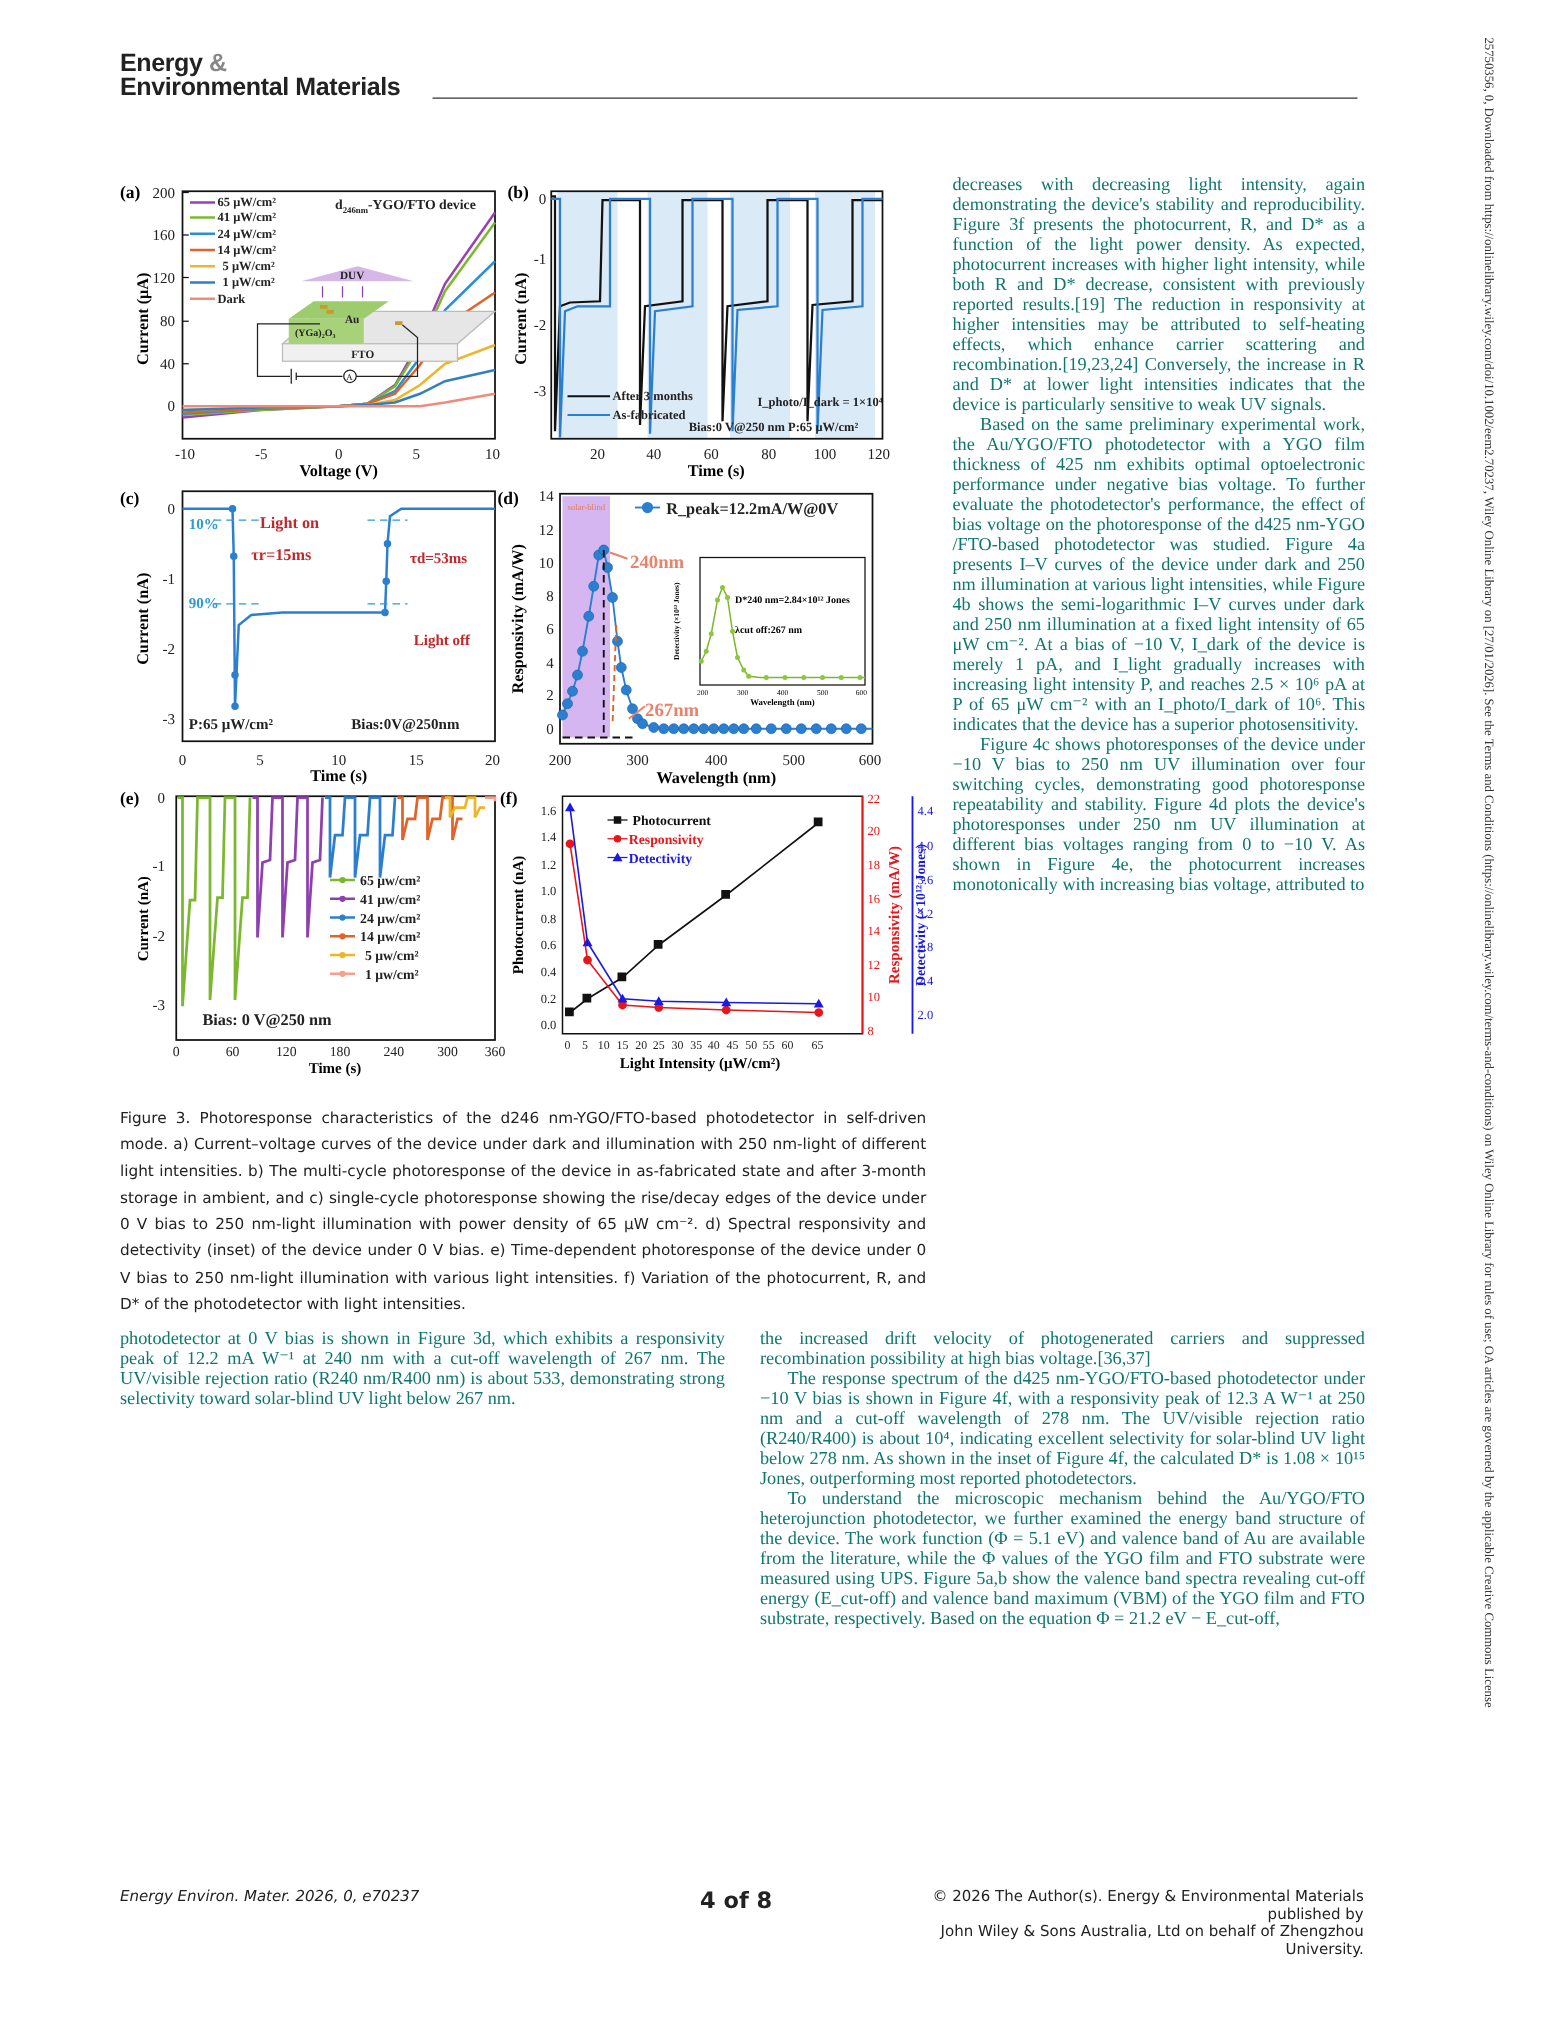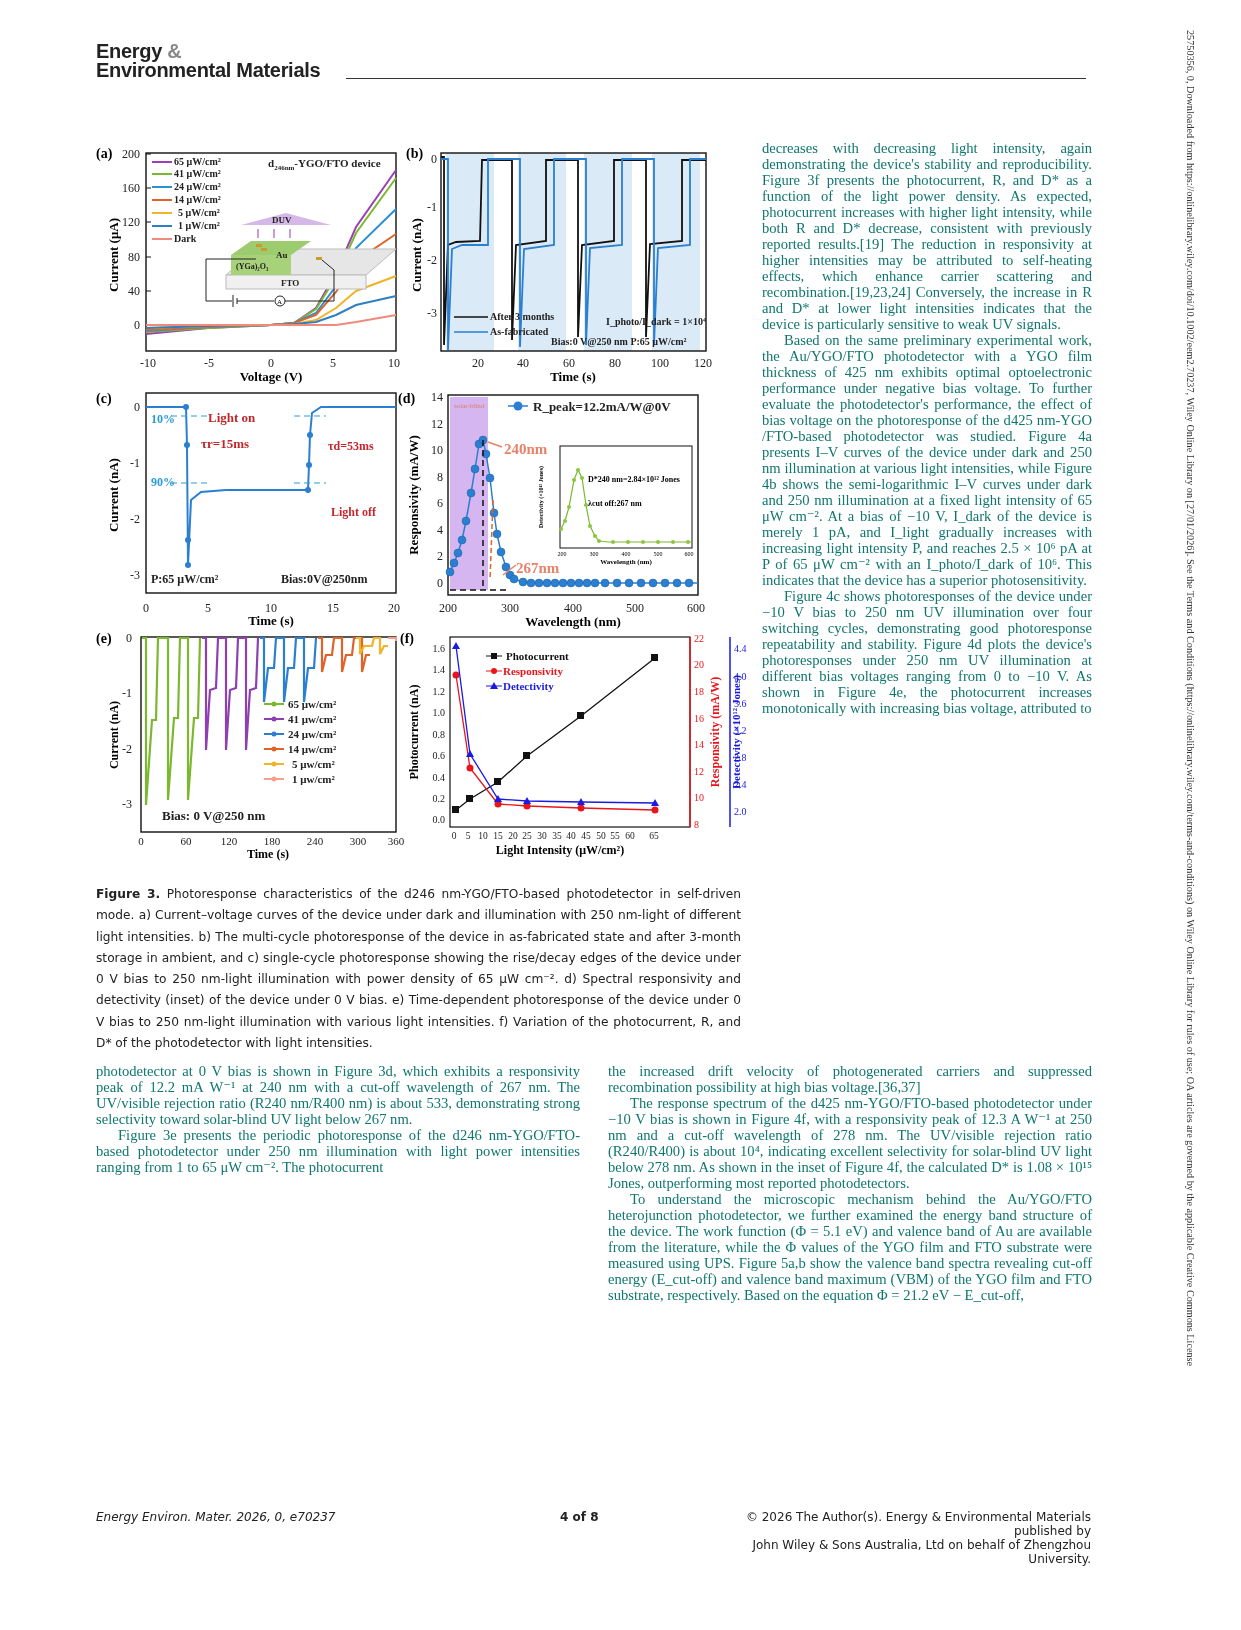--- a/index.html
+++ b/index.html
@@ -6,21 +6,21 @@
   body{width:1241px;height:1630px;position:relative;overflow:hidden;font-family:"Liberation Serif","DejaVu Serif",serif;color:#222;}
   .journal{position:absolute;left:96px;top:42px;font-family:"Liberation Sans","DejaVu Sans",sans-serif;font-weight:700;font-size:20px;line-height:19px;color:#222;letter-spacing:-0.3px;}
   .journal .amp{color:#888;}
   .journal-rule{position:absolute;left:346px;top:78px;width:740px;height:1px;background:#333;}
   .sidebar-note{position:absolute;left:1180px;top:30px;width:20px;height:1560px;}
   .sidebar-note span{position:absolute;left:0;top:0;transform-origin:0 0;transform:translate(16px,0) rotate(90deg);white-space:nowrap;font-size:10.2px;color:#333;font-family:"Liberation Serif",serif;}
   .panel{position:absolute;}
   .panel svg{overflow:visible;}
   svg text{font-family:"Liberation Serif","DejaVu Serif",serif;}
   .caption{position:absolute;left:96px;top:884px;width:645px;font-family:"DejaVu Sans","Liberation Sans",sans-serif;font-size:12.2px;line-height:21.3px;text-align:justify;color:#222;}
-  .caption b{font-weight:700;}
+  .caption b{font-weight:400;}
   .col{position:absolute;font-size:14.6px;line-height:16px;text-align:justify;color:#0f766e;}
   .col p{margin:0;}
   .col .ind{text-indent:22px;}
   .footer{position:absolute;top:1510px;font-size:12px;color:#222;font-family:"DejaVu Sans","Liberation Sans",sans-serif;}
 </style>
 </head>
 <body>
 
 <div class="journal">
   <div><span>Energy</span> <span class="amp">&amp;</span></div>
@@ -477,27 +477,26 @@
 </div>
 
 <div class="col" style="left:762px;top:140px;width:330px;">
   <p>decreases with decreasing light intensity, again demonstrating the device's stability and reproducibility. Figure 3f presents the photocurrent, R, and D* as a function of the light power density. As expected, photocurrent increases with higher light intensity, while both R and D* decrease, consistent with previously reported results.[19] The reduction in responsivity at higher intensities may be attributed to self-heating effects, which enhance carrier scattering and recombination.[19,23,24] Conversely, the increase in R and D* at lower light intensities indicates that the device is particularly sensitive to weak UV signals.</p>
   <p class="ind">Based on the same preliminary experimental work, the Au/YGO/FTO photodetector with a YGO film thickness of 425 nm exhibits optimal optoelectronic performance under negative bias voltage. To further evaluate the photodetector's performance, the effect of bias voltage on the photoresponse of the d425 nm-YGO /FTO-based photodetector was studied. Figure 4a presents I–V curves of the device under dark and 250 nm illumination at various light intensities, while Figure 4b shows the semi-logarithmic I–V curves under dark and 250 nm illumination at a fixed light intensity of 65 μW cm⁻². At a bias of −10 V, I_dark of the device is merely 1 pA, and I_light gradually increases with increasing light intensity P, and reaches 2.5 × 10⁶ pA at P of 65 μW cm⁻² with an I_photo/I_dark of 10⁶. This indicates that the device has a superior photosensitivity.</p>
   <p class="ind">Figure 4c shows photoresponses of the device under −10 V bias to 250 nm UV illumination over four switching cycles, demonstrating good photoresponse repeatability and stability. Figure 4d plots the device's photoresponses under 250 nm UV illumination at different bias voltages ranging from 0 to −10 V. As shown in Figure 4e, the photocurrent increases monotonically with increasing bias voltage, attributed to</p>
 </div>
 
 <div class="col" style="left:96px;top:1063px;width:484px;">
   <p>photodetector at 0 V bias is shown in Figure 3d, which exhibits a responsivity peak of 12.2 mA W⁻¹ at 240 nm with a cut-off wavelength of 267 nm. The UV/visible rejection ratio (R240 nm/R400 nm) is about 533, demonstrating strong selectivity toward solar-blind UV light below 267 nm.</p>
-  <p class="ind">Figure 3e presents the periodic photoresponse of the d246 nm-YGO/FTO-based photodetector under 250 nm illumination with light power intensities ranging from 1 to 65 μW cm⁻². The photocurrent</p>
 </div>
 
 <div class="col" style="left:608px;top:1063px;width:484px;">
   <p>the increased drift velocity of photogenerated carriers and suppressed recombination possibility at high bias voltage.[36,37]</p>
   <p class="ind">The response spectrum of the d425 nm-YGO/FTO-based photodetector under −10 V bias is shown in Figure 4f, with a responsivity peak of 12.3 A W⁻¹ at 250 nm and a cut-off wavelength of 278 nm. The UV/visible rejection ratio (R240/R400) is about 10⁴, indicating excellent selectivity for solar-blind UV light below 278 nm. As shown in the inset of Figure 4f, the calculated D* is 1.08 × 10¹⁵ Jones, outperforming most reported photodetectors.</p>
   <p class="ind">To understand the microscopic mechanism behind the Au/YGO/FTO heterojunction photodetector, we further examined the energy band structure of the device. The work function (Φ = 5.1 eV) and valence band of Au are available from the literature, while the Φ values of the YGO film and FTO substrate were measured using UPS. Figure 5a,b show the valence band spectra revealing cut-off energy (E_cut-off) and valence band maximum (VBM) of the YGO film and FTO substrate, respectively. Based on the equation Φ = 21.2 eV − E_cut-off,</p>
 </div>
 
 <div class="footer" style="left:96px;font-style:italic;">Energy Environ. Mater. 2026, 0, e70237</div>
-<div class="footer" style="left:560px;font-weight:bold;font-size:12px;">4 of 8</div>
+<div class="footer" style="left:560px;font-weight:bold;font-size:18px;">4 of 8</div>
 <div class="footer" style="right:150px;text-align:right;width:400px;">
   <div>© 2026 The Author(s). Energy &amp; Environmental Materials published by</div>
   <div>John Wiley &amp; Sons Australia, Ltd on behalf of Zhengzhou University.</div>
 </div>
 
 </body></html>

